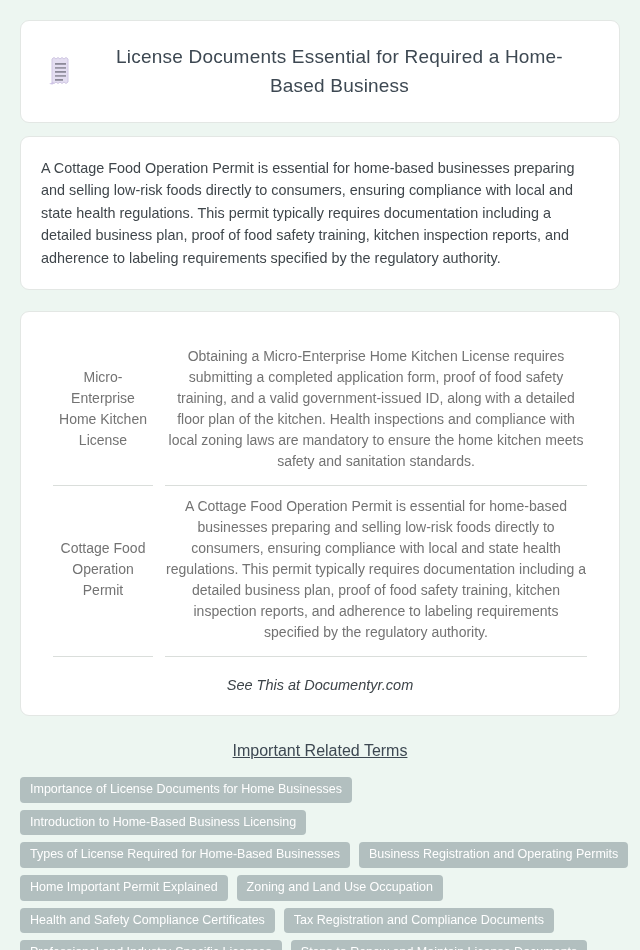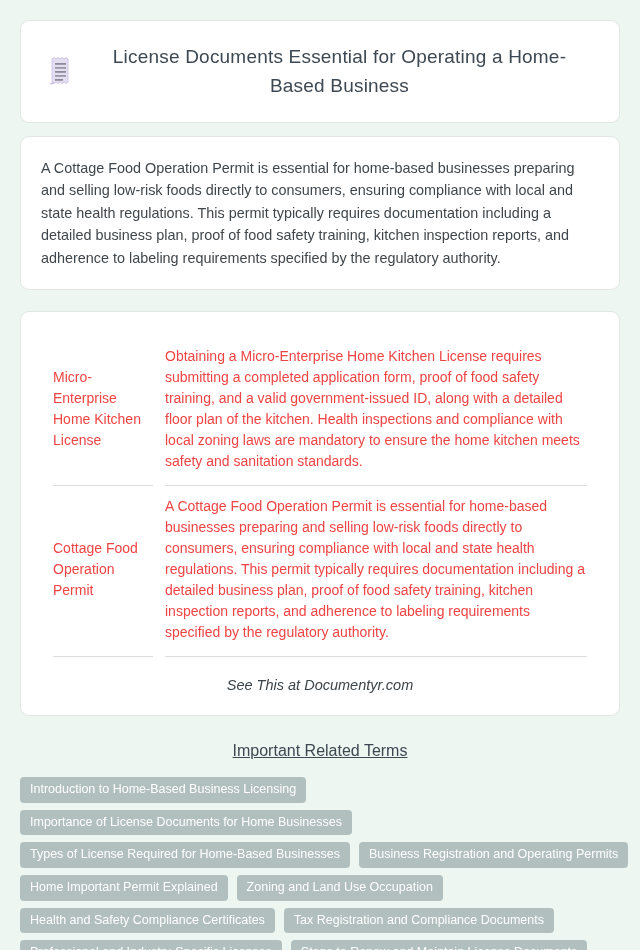--- a/index.html
+++ b/index.html
@@ -57,22 +57,22 @@
     border-spacing: 12px 0;
   }
   table.license-table th,
   table.license-table td {
     border-bottom: 1px solid #dadedb;
     padding: 10px 0 13px;
     font-size: 14px;
     font-weight: 400;
     line-height: 1.5;
     vertical-align: middle;
-    text-align: left;
-    color: #ef4444;
+    text-align: center;
+    color: #737373;
   }
   table.license-table th { width: 100px; }
 
   .see-more {
     text-align: center;
     font-style: italic;
     font-size: 14.5px;
     color: #3d4449;
     margin: 20px 0 6px;
   }
@@ -111,21 +111,21 @@
       <svg width="27" height="31" viewBox="0 0 27 31" aria-hidden="true">
         <path d="M5 3 l2 -1.5 2 1.5 2 -1.5 2 1.5 2 -1.5 2 1.5 2 -1.5 2 1.5 v23 l-2 1.5 -2 -1.5 -2 1.5 -2 -1.5 -2 1.5 -2 -1.5 -2 1.5 -2 -1.5 z" fill="#e4def1" stroke="#cfc6e3" stroke-width="1"></path>
         <path d="M5 26 q-2 2 -3 1.5 q1.5 1 3.5 1 l2 -1.5 z" fill="#cfc4e6"></path>
         <rect x="8" y="7" width="11" height="1.8" fill="#8d8a99"></rect>
         <rect x="8" y="11" width="11" height="1.8" fill="#9a97a6"></rect>
         <rect x="8" y="15" width="11" height="1.8" fill="#8d8a99"></rect>
         <rect x="8" y="19" width="11" height="1.8" fill="#9a97a6"></rect>
         <rect x="8" y="23" width="8" height="1.8" fill="#8d8a99"></rect>
       </svg>
     </span>
-    <h1 class="page-title">License Documents Essential for Operating a Home-Based Business</h1>
+    <h1 class="page-title">License Documents Essential for Required a Home-Based Business</h1>
   </div>
 
   <div class="card intro-card">
     <p>A Cottage Food Operation Permit is essential for home-based businesses preparing and selling low-risk foods directly to consumers, ensuring compliance with local and state health regulations. This permit typically requires documentation including a detailed business plan, proof of food safety training, kitchen inspection reports, and adherence to labeling requirements specified by the regulatory authority.</p>
   </div>
 
   <div class="card table-card">
     <table class="license-table">
       <tbody>
         <tr>
@@ -138,24 +138,24 @@
         </tr>
       </tbody>
     </table>
     <p class="see-more"><span>See This at </span><strong>Documentyr.com</strong></p>
   </div>
 
   <h2 class="related-heading">Important Related Terms</h2>
 
   <div class="tags">
     <div class="tag-row">
-      <span class="tag">Introduction to Home-Based Business Licensing</span>
+      <span class="tag">Importance of License Documents for Home Businesses</span>
     </div>
     <div class="tag-row">
-      <span class="tag">Importance of License Documents for Home Businesses</span>
+      <span class="tag">Introduction to Home-Based Business Licensing</span>
     </div>
     <div class="tag-row">
       <span class="tag">Types of License Required for Home-Based Businesses</span>
       <span class="tag">Business Registration and Operating Permits</span>
     </div>
     <div class="tag-row">
       <span class="tag">Home Important Permit Explained</span>
       <span class="tag">Zoning and Land Use Occupation</span>
     </div>
     <div class="tag-row">

